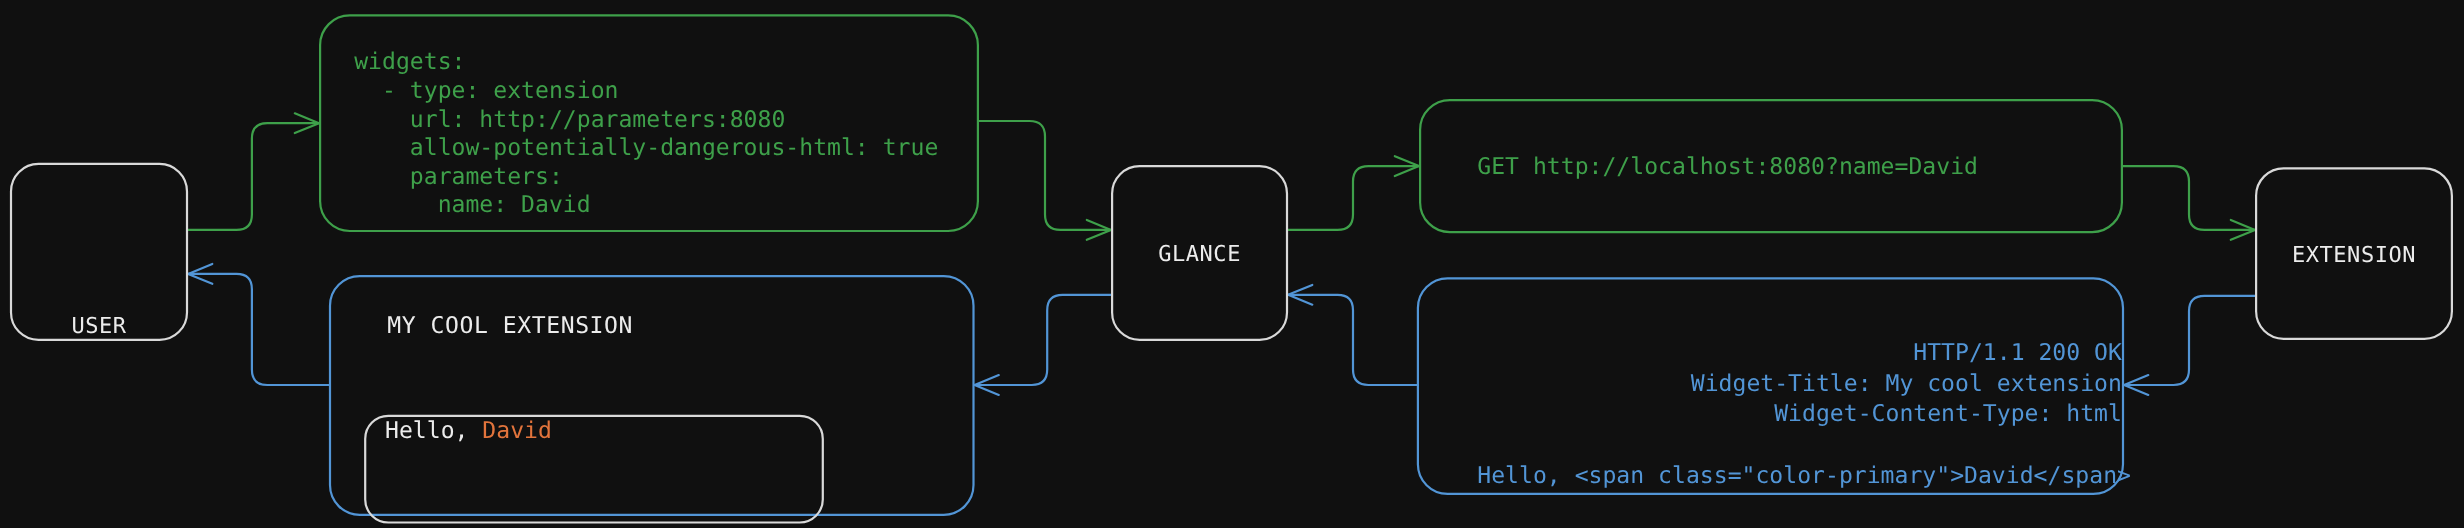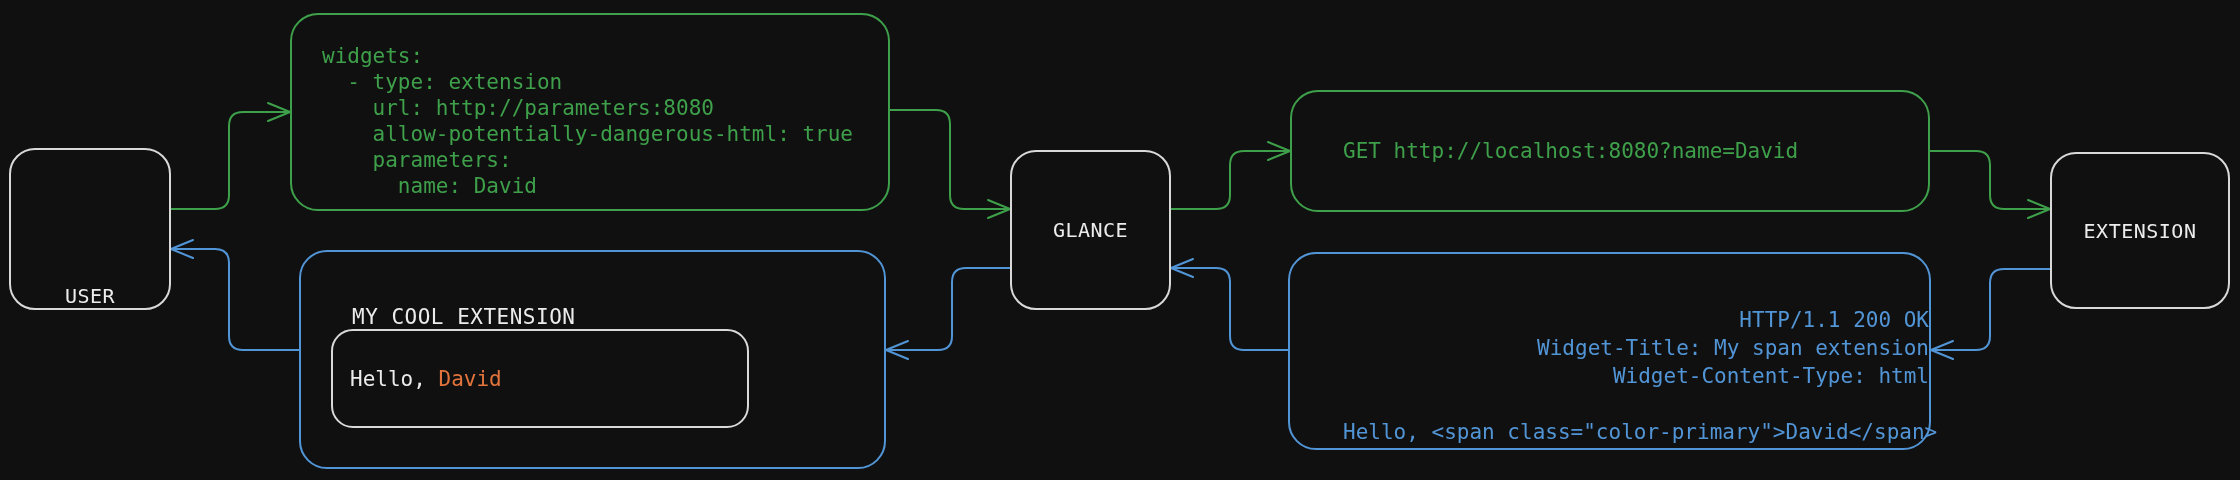--- a/index.html
+++ b/index.html
@@ -30,23 +30,23 @@
     background:transparent;
   }
   .box.green{border:2px solid var(--green);color:var(--green);}
   .box.blue{border:2px solid var(--blue);color:var(--blue);}
   .box.white{border:2px solid var(--neutral);color:var(--text);border-radius:22px;}
   .config-box{padding:28px 0 0 30px;}
   .request-box{display:flex;align-items:center;padding-left:51px;}
   .response-box{padding:52px 0 0 53px;}
   .code-line{white-space:pre;height:26px;line-height:26px;}
   .code-line.wide{height:28px;line-height:28px;text-align:right;}
-  .widget-box{padding:53px 0 0 51px;}
+  .widget-box{padding:32px 0 0 51px;}
   .widget-title{color:var(--text);letter-spacing:0.5px;}
-  .inner-box{display:flex;align-items:center;padding-left:17px;white-space:pre;}
+  .inner-box{display:flex;align-items:flex-start;padding-left:17px;white-space:pre;margin-top:48px;}
   .orange{color:var(--orange);}
 </style>
 </head>
 <body style="background: rgb(16, 16, 16);">
 
 <div class="canvas">
 
   <svg id="wires">
       <g>
         <path d="M 171 209 L 215 209 Q 229 209 229 195 L 229 126 Q 229 112 243 112 L 290 112" fill="none" stroke="#3ea04a" stroke-width="2" stroke-linecap="round"></path>
@@ -100,21 +100,21 @@
     <div class="code-line">    parameters:</div>
     <div class="code-line">      name: David</div>
   </div>
 
   <div class="box green request-box" style="left: 1290px; top: 90px; width: 640px; height: 122px;">
     <div class="code-line">GET http://localhost:8080?name=David</div>
   </div>
 
   <div class="box blue response-box" style="left: 1288px; top: 252px; width: 643px; height: 198px;">
     <div class="code-line wide">HTTP/1.1 200 OK</div>
-    <div class="code-line wide">Widget-Title: My span extension</div>
+    <div class="code-line wide">Widget-Title: My cool extension</div>
     <div class="code-line wide">Widget-Content-Type: html</div>
     <div class="code-line wide"></div>
     <div class="code-line wide">Hello, &lt;span class="color-primary"&gt;David&lt;/span&gt;</div>
   </div>
 
   <div class="box blue widget-box" style="left: 299px; top: 250px; width: 587px; height: 219px;">
     <div class="widget-title">MY COOL EXTENSION</div>
   </div>
 
   <div class="box white inner-box" style="left: 331px; top: 329px; width: 418px; height: 99px;">

